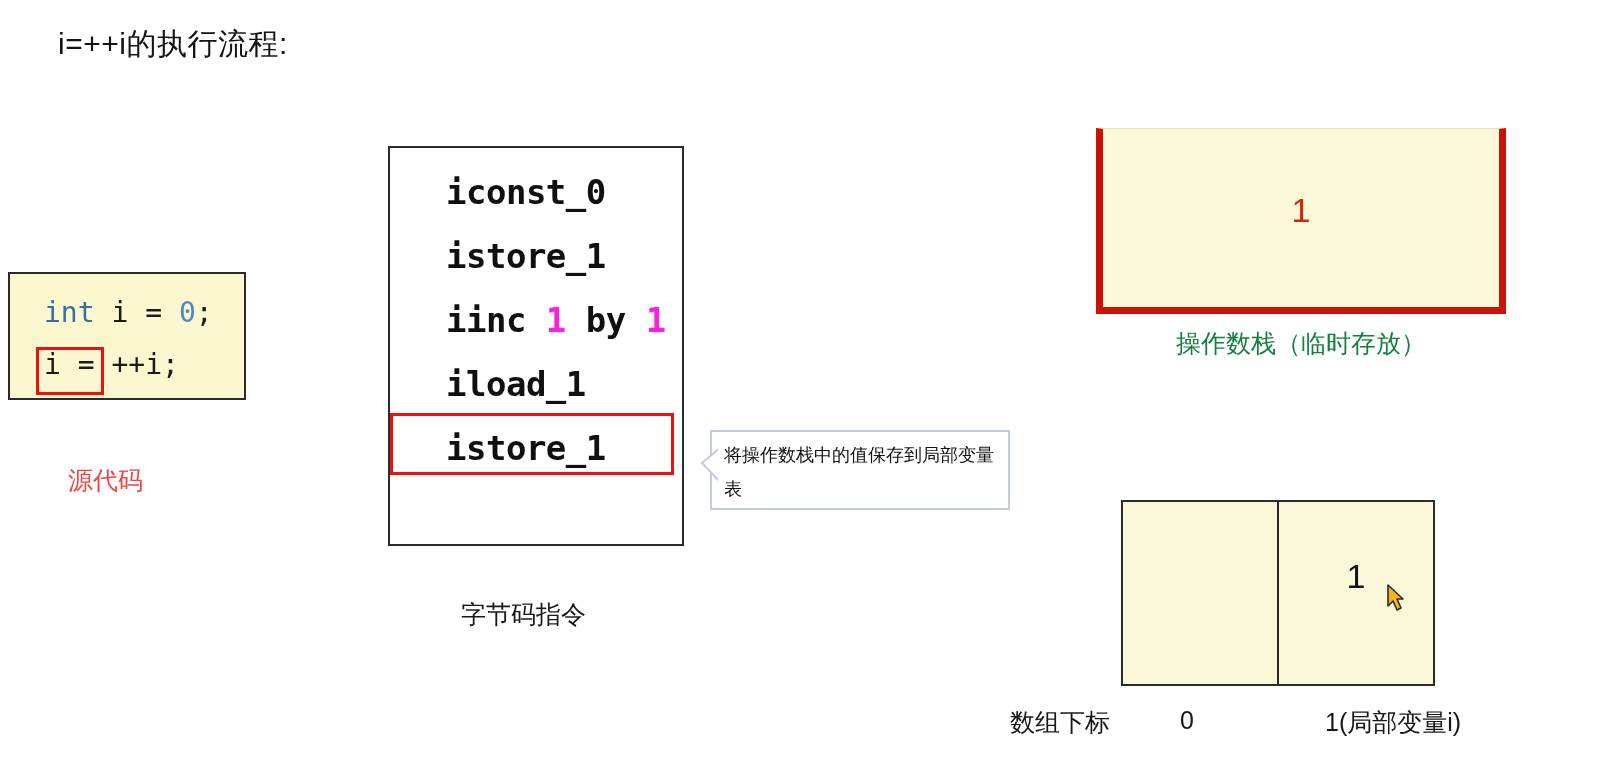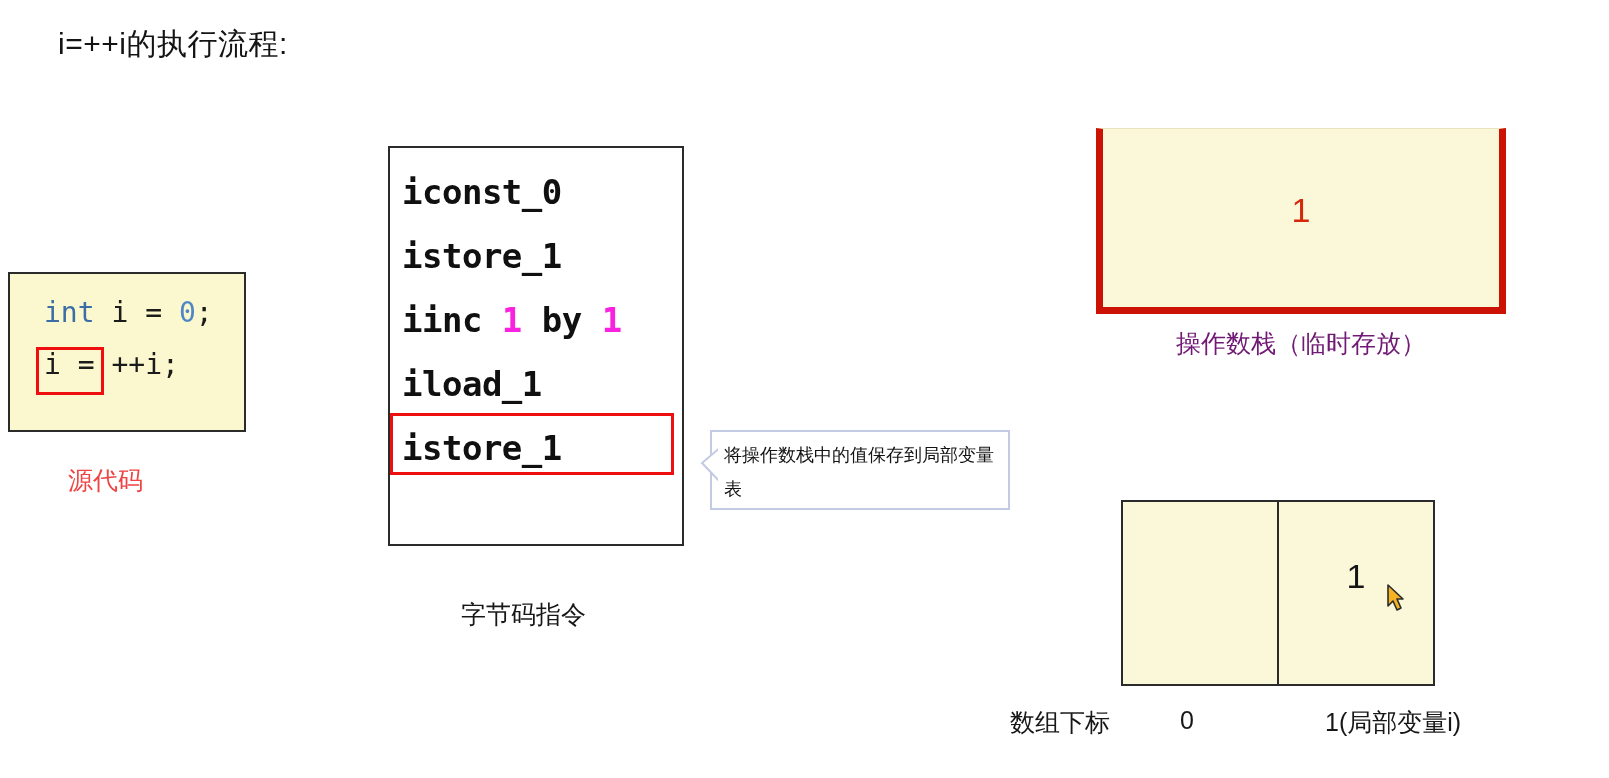--- a/index.html
+++ b/index.html
@@ -29,21 +29,21 @@
     color: #141414;
     white-space: nowrap;
   }
 
   
   #source-box {
     position: absolute;
     left: 8px;
     top: 272px;
     width: 238px;
-    height: 160px;
+    height: 128px;
     background: #fbf7cf;
     border: 2px solid #2b2b2b;
     box-sizing: border-box;
   }
   .code-line {
     position: absolute;
     font-family: "DejaVu Sans Mono", "Liberation Mono", monospace;
     font-size: 28px;
     white-space: pre;
     color: #1b1b1b;
@@ -91,20 +91,21 @@
     width: 290px;
   }
   .bc-line {
     font-family: "DejaVu Sans Mono", "Liberation Mono", monospace;
     font-size: 34px;
     font-weight: bold;
     line-height: 64px;
     color: #101010;
     white-space: pre;
     letter-spacing: -0.5px;
+    margin-left: 44px;
   }
   .bc-arg { color: #fa22e0; }
 
   #bytecode-highlight {
     position: absolute;
     left: 390px;
     top: 413px;
     width: 284px;
     height: 62px;
     border: 3px solid #ef0f0f;
@@ -179,21 +180,21 @@
     font-size: 34px;
     color: #d3290a;
   }
   #operand-stack-label {
     position: absolute;
     left: 1096px;
     top: 327px;
     width: 410px;
     text-align: center;
     font-size: 25px;
-    color: #701a75;
+    color: #15803d;
     white-space: nowrap;
   }
 
   
   #lvt {
     position: absolute;
     left: 1121px;
     top: 500px;
     width: 314px;
     height: 186px;

